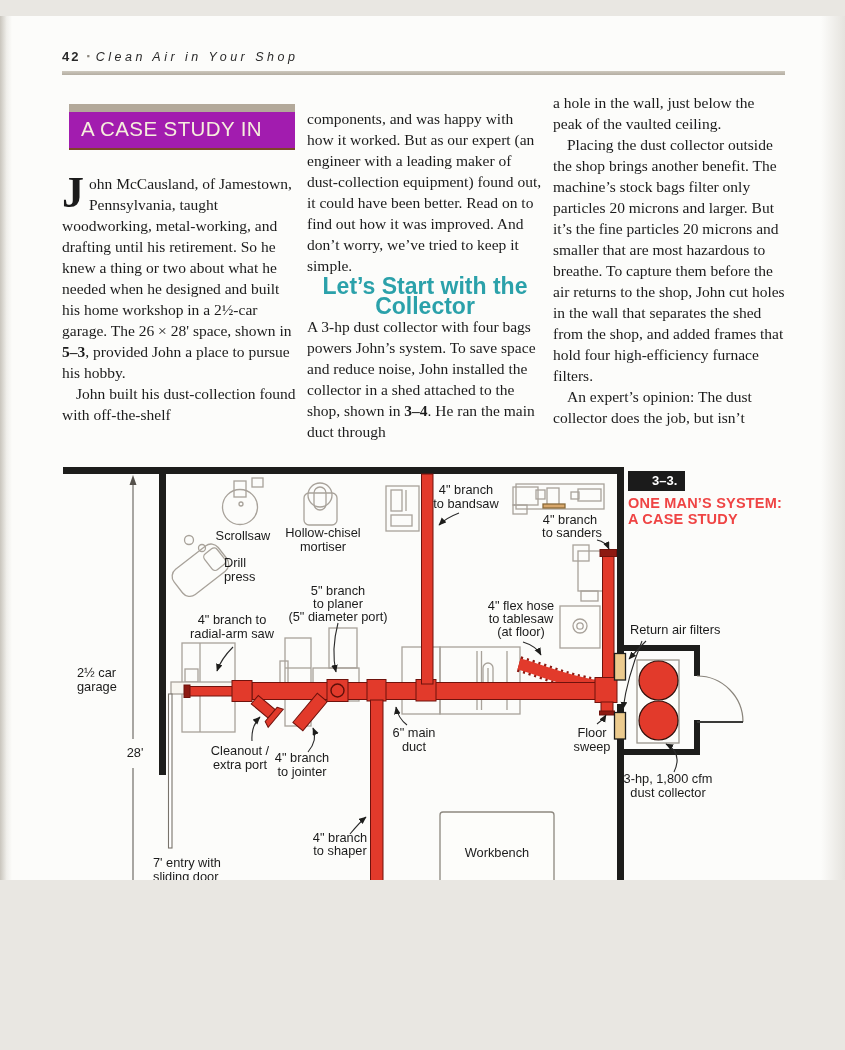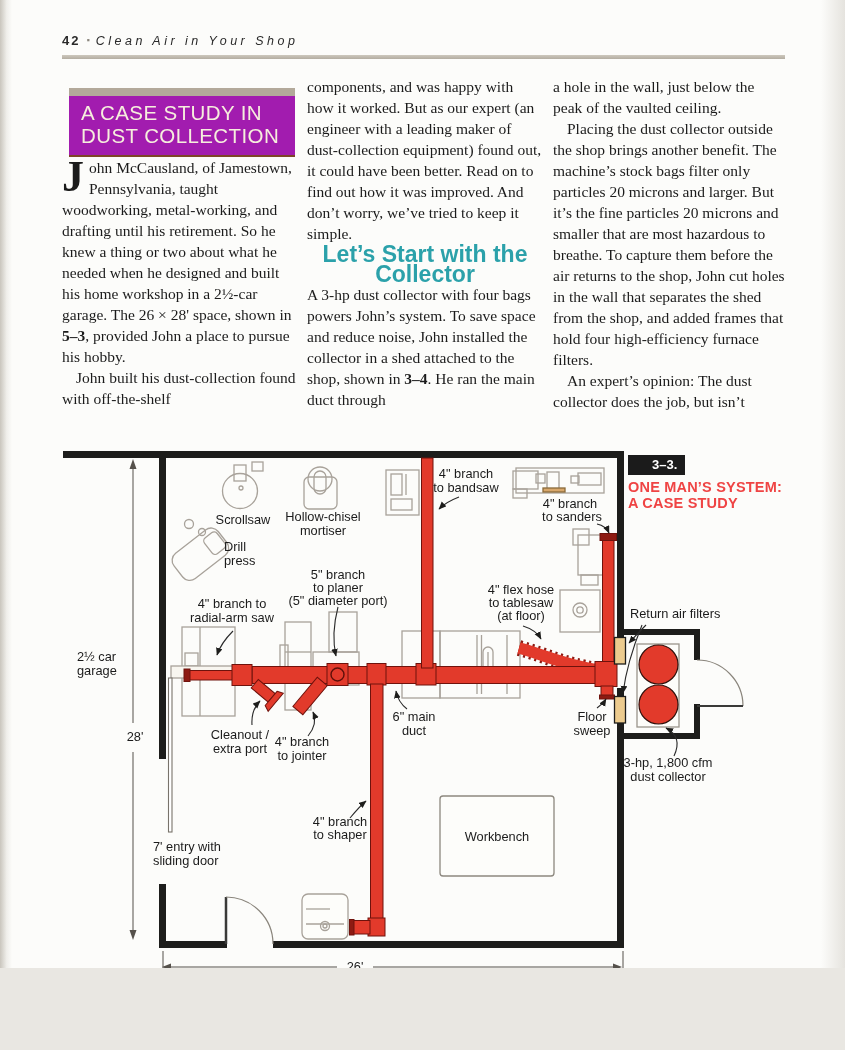--- a/index.html
+++ b/index.html
@@ -1,17 +1,17 @@
 <!DOCTYPE html>
 <html><head>
 <meta charset="utf-8">
 <style>
   html,body{margin:0;padding:0;background:#e9e7e2;}
-  .page{position:relative;width:845px;height:968px;background:#fcfcfa;overflow:hidden;
-        font-family:"Liberation Serif",serif;color:#1b1b1b;}
+  .page{position:relative;width:845px;height:864px;background:#fcfcfa;overflow:hidden;
+        font-family:"Liberation Serif",serif;color:#1b1b1b;margin-top:16px;}
   .edge-left{position:absolute;left:0;top:0;width:12px;height:100%;
         background:linear-gradient(to right,#c9c5bd,#efeeea 55%,rgba(255,255,255,0));}
   .edge-right{position:absolute;right:0;top:0;width:24px;height:100%;
         background:linear-gradient(to left,#e5e3de,rgba(255,255,255,0));}
   
   .runhead{position:absolute;left:62px;top:33px;font-family:"Liberation Sans",sans-serif;
         font-size:13px;color:#2a2a2a;white-space:nowrap;}
   .runhead .pno{font-weight:bold;letter-spacing:2px;}
   .runhead .bullet{color:#8a857c;font-size:9px;vertical-align:2px;padding:0 6px;}
   .runhead .rtitle{font-style:italic;letter-spacing:3.5px;font-size:12.5px;}
@@ -52,30 +52,29 @@
 
   <div class="runhead">
     <span class="pno">42</span><span class="bullet">▪</span><span class="rtitle">Clean Air in Your Shop</span>
   </div>
   <div class="rule"></div>
 
   <div class="csbox">
     <div class="strip"></div>
     <div class="cstext">
       <div>A CASE STUDY IN</div>
-      <div>DUST COLLECTION</div>
     </div>
   </div>
 
   <div class="col" style="left:62px;top:157px;width:237px;">
     <p><span class="dropcap">J</span><span>ohn McCausland, of Jamestown, Pennsylvania, taught woodworking, metal-working, and drafting until his retirement. So he knew a thing or two about what he needed when he designed and built his home workshop in a 2½-car garage. The 26 × 28' space, shown in </span><span class="ref">5–3</span><span>, provided John a place to pursue his hobby.</span></p>
     <p class="ind">John built his dust-collection found with off-the-shelf</p>
   </div>
 
-  <div class="col" style="left:307px;top:76px;width:236px;">
+  <div class="col" style="left:307px;top:92px;width:236px;">
     <p>components, and was happy with how it worked. But as our expert (an engineer with a leading maker of dust-collection equipment) found out, it could have been better. Read on to find out how it was improved. And don’t worry, we’ve tried to keep it simple.</p>
     <p class="subhead">Let’s Start with the Collector</p>
     <p><span>A 3-hp dust collector with four bags powers John’s system. To save space and reduce noise, John installed the collector in a shed attached to the shop, shown in </span><span class="ref">3–4</span><span>. He ran the main duct through</span></p>
   </div>
 
   <div class="col" style="left:553px;top:76px;width:233px;">
     <p>a hole in the wall, just below the peak of the vaulted ceiling.</p>
     <p class="ind">Placing the dust collector outside the shop brings another benefit. The machine’s stock bags filter only particles 20 microns and larger. But it’s the fine particles 20 microns and smaller that are most hazardous to breathe. To capture them before the air returns to the shop, John cut holes in the wall that separates the shed from the shop, and added frames that hold four high-efficiency furnace filters.</p>
     <p class="ind ital">An expert’s opinion: The dust collector does the job, but isn’t</p>
   </div>

